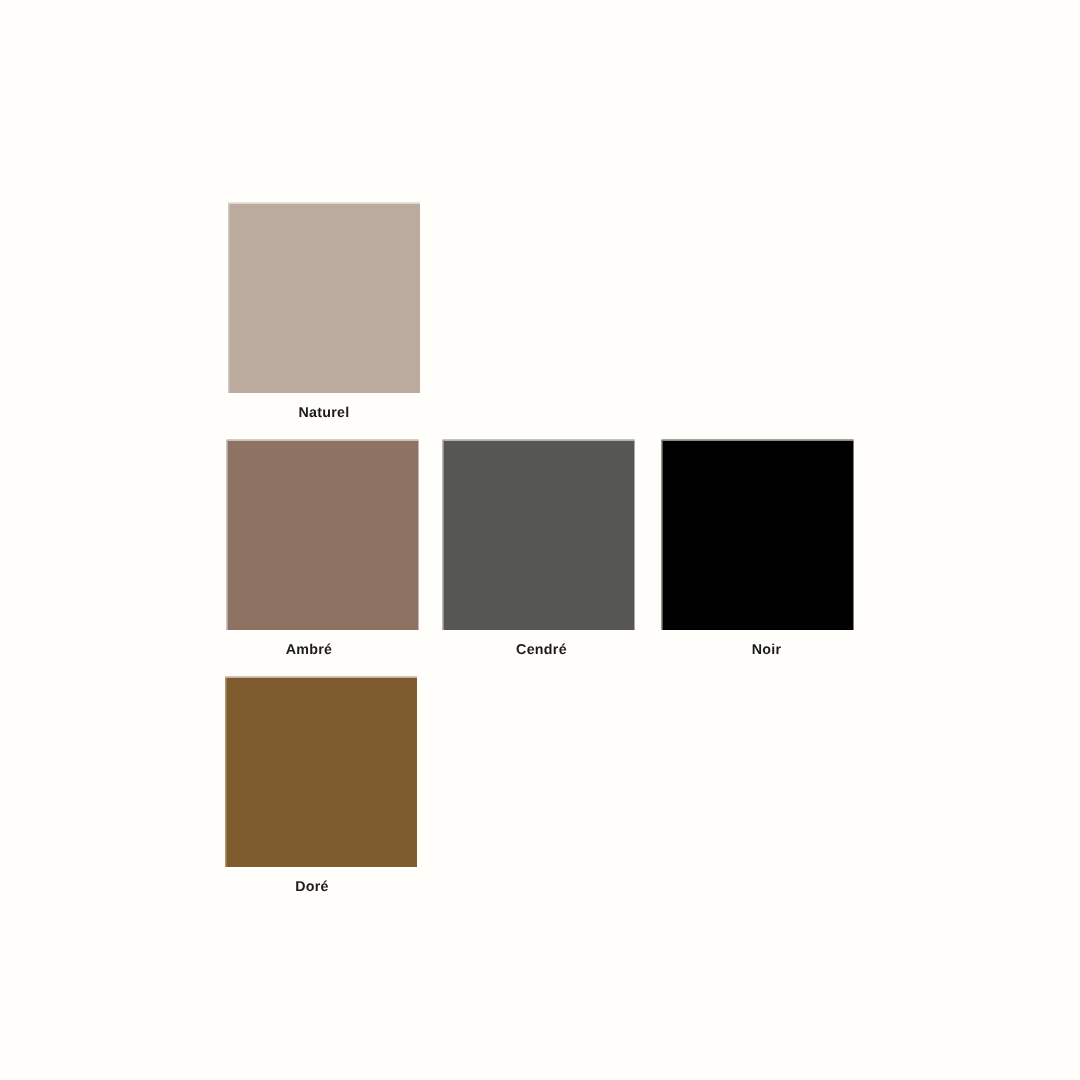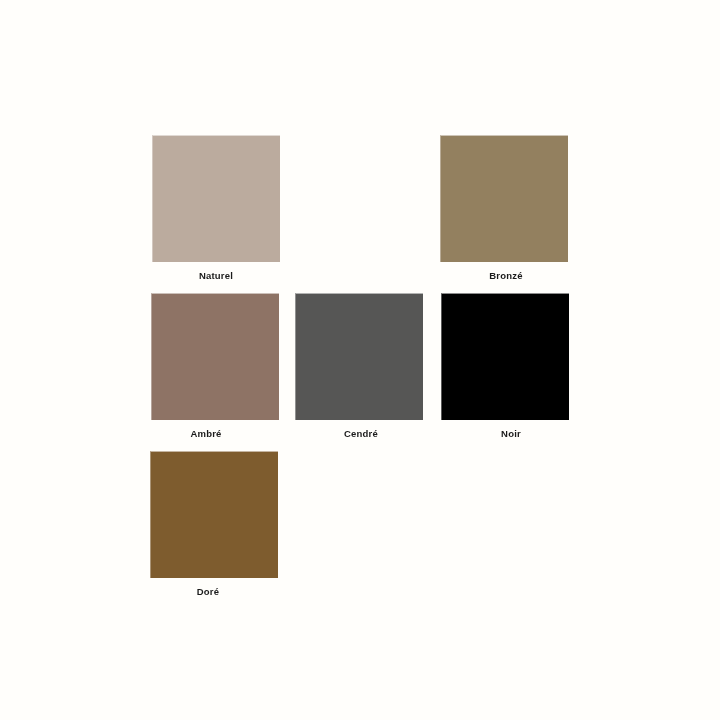--- a/index.html
+++ b/index.html
@@ -87,24 +87,20 @@
 <div id="swatch-board" style="background-color: rgb(255, 254, 251);">
 
   <div class="swatch-row" id="row-1">
 
     <div class="swatch-cell col-1">
       <span class="swatch-chip" style="background-color: rgb(187, 171, 158);"></span>
       <span class="swatch-label">Naturel</span>
     </div>
 
 
-    <div class="swatch-cell col-3">
-      <span class="swatch-chip" style="background-color: rgb(147, 128, 95);"></span>
-      <span class="swatch-label label-shift-right2">Bronzé</span>
-    </div>
 
   </div>
 
   <div class="swatch-row" id="row-3">
 
     <div class="swatch-cell col-1c">
       <span class="swatch-chip" style="background-color: rgb(126, 92, 46);"></span>
       <span class="swatch-label label-shift-left2">Doré</span>
     </div>
 

